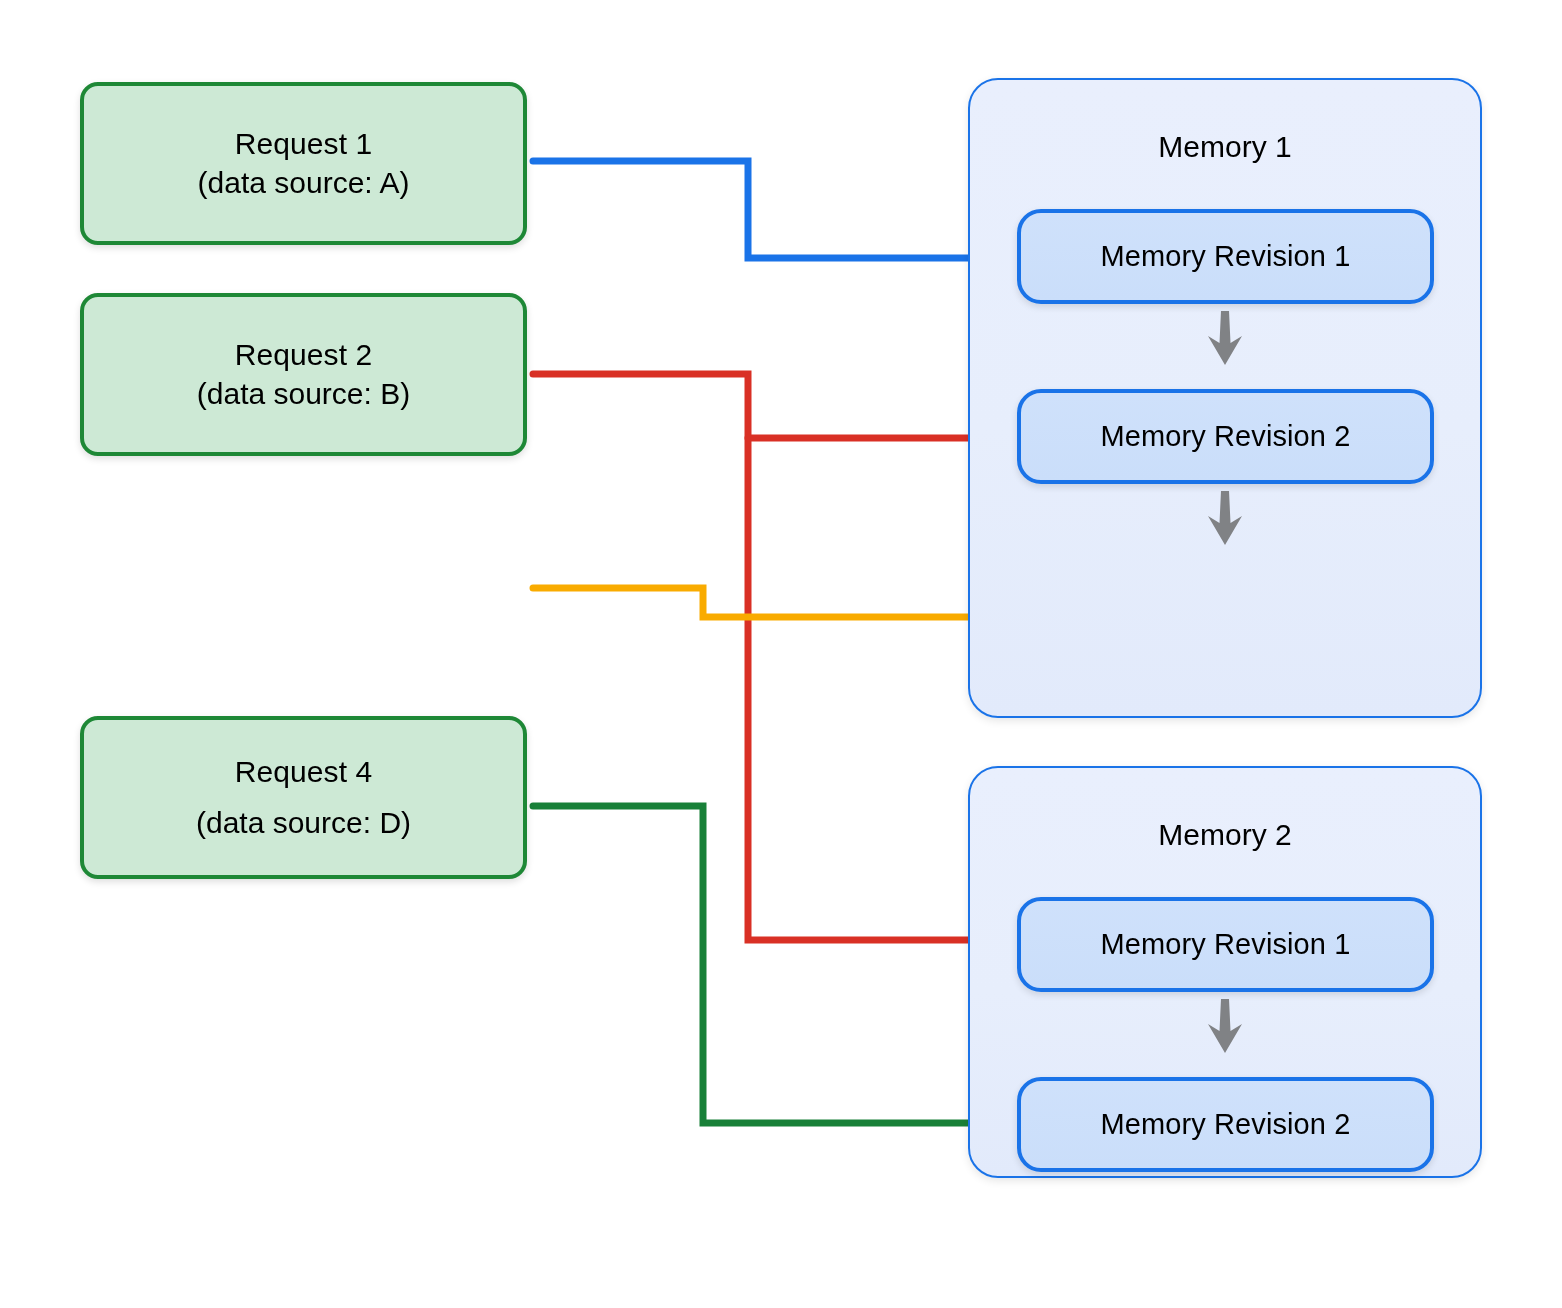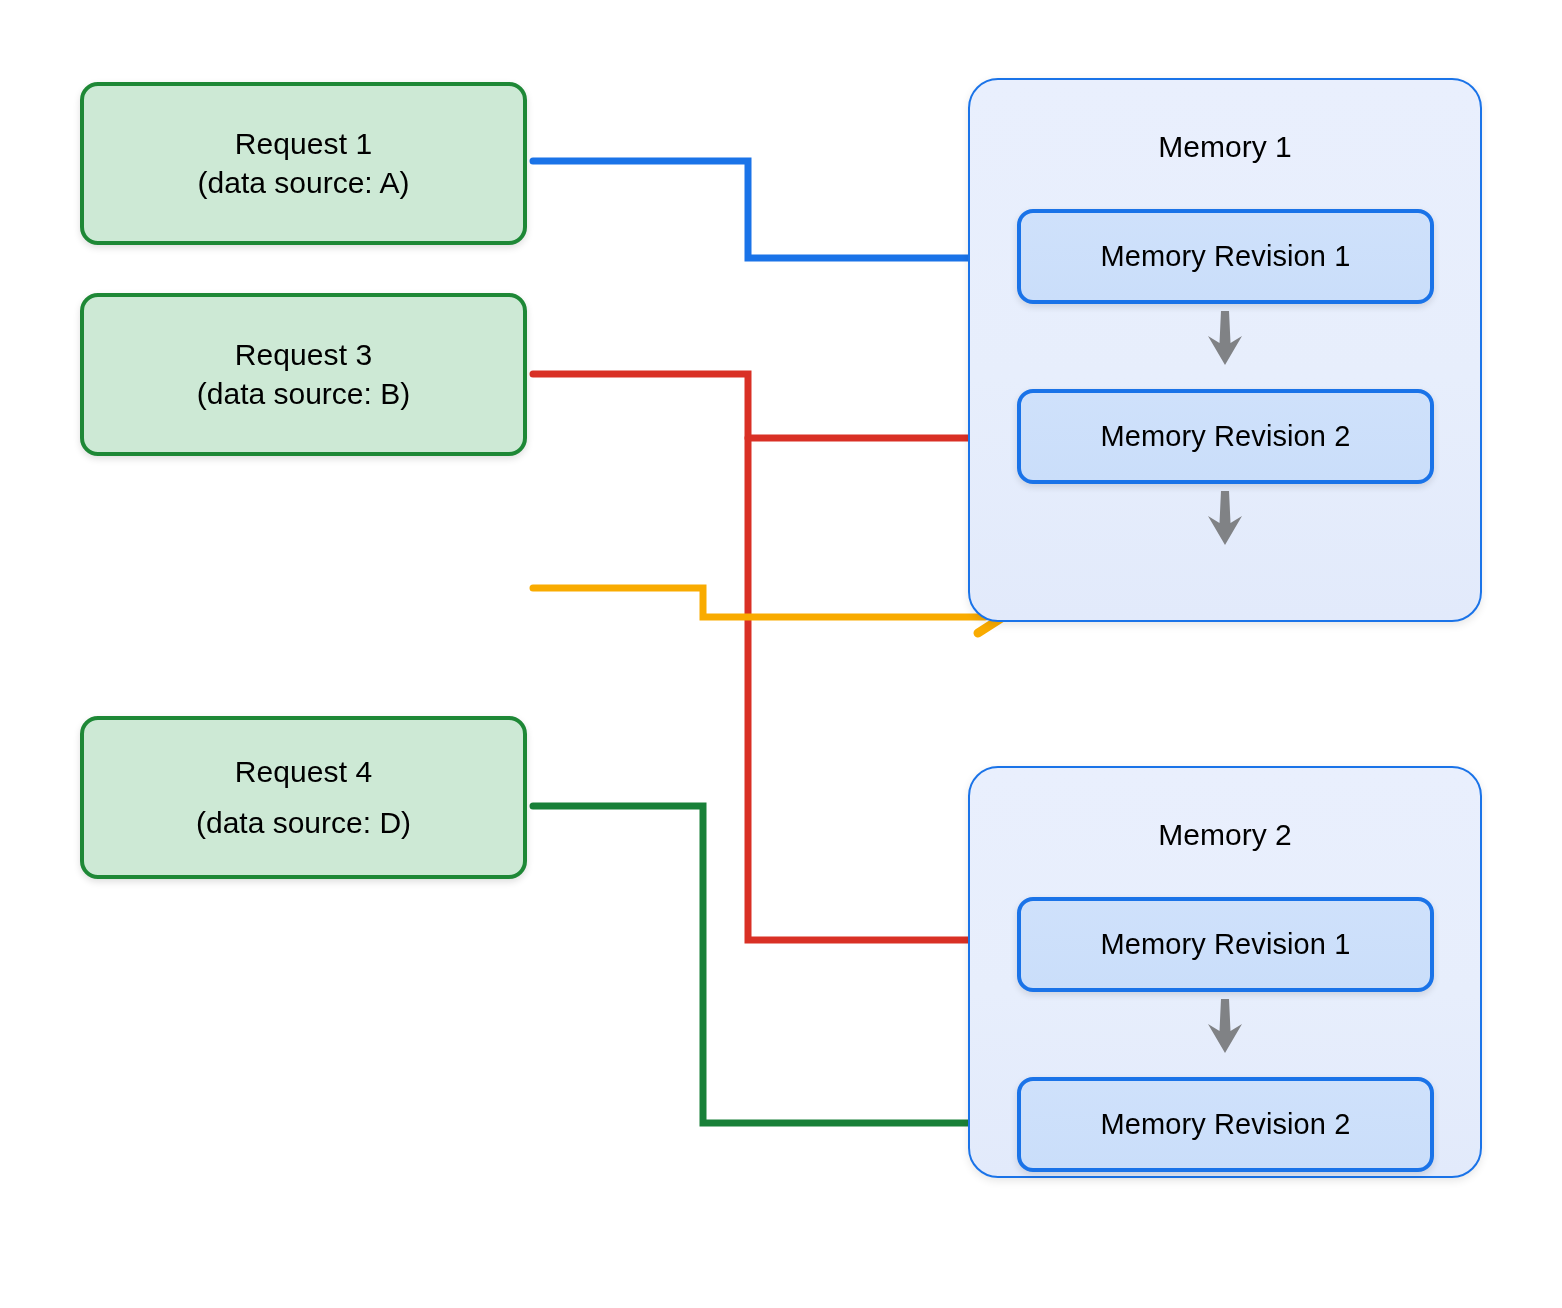--- a/index.html
+++ b/index.html
@@ -62,21 +62,21 @@
   .memory-container {
     position: absolute;
     left: 968px;
     width: 514px;
     box-sizing: border-box;
     background: linear-gradient(180deg, #e9effd 0%, #e7eefc 55%, #e2eafb 100%);
     border: 2px solid #1a73e8;
     border-radius: 30px;
     box-shadow: 0 3px 8px rgba(0,0,0,0.10);
   }
-  #memory-1 { top: 78px;  height: 544px; }
+  #memory-1 { top: 78px;  height: 640px; }
   #memory-2 { top: 766px; height: 412px; }
 
   .memory-title {
     position: absolute;
     left: 0;
     width: 100%;
     text-align: center;
     font-size: 30px;
     color: #000000;
     white-space: nowrap;
@@ -85,21 +85,21 @@
   #memory-2 .memory-title { top: 50px; }
 
   .revision-box {
     position: absolute;
     left: 47px;
     width: 417px;
     height: 95px;
     box-sizing: border-box;
     background: linear-gradient(180deg, #cfe1fb 0%, #cadefa 100%);
     border: 4px solid #1a73e8;
-    border-radius: 16px;
+    border-radius: 24px;
     display: flex;
     align-items: center;
     justify-content: center;
     box-shadow: 0 3px 7px rgba(0,0,0,0.12);
   }
   .revision-label {
     font-size: 29px;
     color: #000000;
     white-space: nowrap;
     letter-spacing: 0.1px;
@@ -151,21 +151,21 @@
     <path d="M533 806 H703 V1123 H985" fill="none" stroke="#188038" stroke-width="7" stroke-linecap="round" stroke-linejoin="miter"></path>
     <path d="M978 1107 L1003 1123 L978 1139" fill="none" stroke="#188038" stroke-width="9" stroke-linecap="round" stroke-linejoin="round"></path>
   </svg>
 
   <div class="request-box" id="request-1">
     <div class="request-title">Request 1</div>
     <div class="request-sub">(data source: A)</div>
   </div>
 
   <div class="request-box" id="request-2">
-    <div class="request-title">Request 3</div>
+    <div class="request-title">Request 2</div>
     <div class="request-sub">(data source: B)</div>
   </div>
 
 
   <div class="request-box" id="request-4">
     <div class="request-title">Request 4</div>
     <div class="request-sub">(data source: D)</div>
   </div>
 
   <div class="memory-container" id="memory-1">

